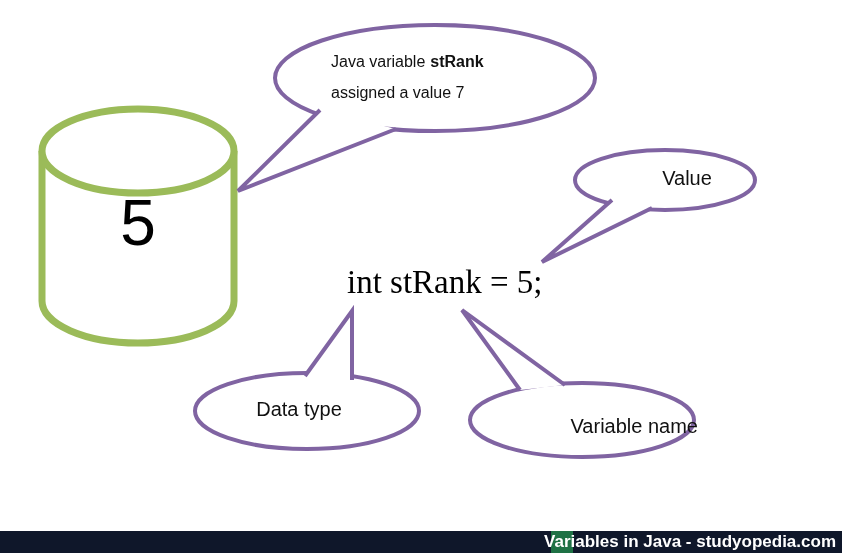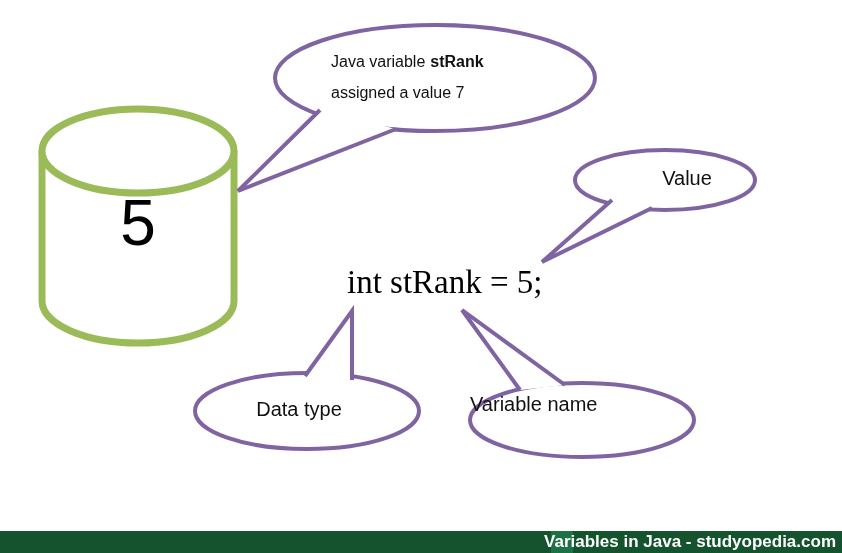--- a/index.html
+++ b/index.html
@@ -6,28 +6,28 @@
   #stage{
     position:relative;width:842px;height:553px;background:#ffffff;
     font-family:"Liberation Sans","DejaVu Sans",sans-serif;overflow:hidden;
   }
   #diagram-svg{position:absolute;left:0;top:0;}
   .txt{position:absolute;color:#111;}
   .bubble-top-text{left:331px;top:46px;width:220px;font-size:16px;line-height:31px;}
   .bubble-top-text .b{font-weight:bold;margin-left:5px;}
   .value-label{left:575px;top:167px;width:180px;text-align:center;font-size:20px;margin-left:22px;}
   .datatype-label{left:187px;top:398px;width:224px;text-align:center;font-size:20px;}
-  .varname-label{left:470px;top:393px;width:228px;text-align:left;font-size:20px;}
+  .varname-label{left:470px;top:415px;width:228px;text-align:right;font-size:20px;}
   .code-text{
     left:347px;top:264px;width:260px;font-size:33px;
     font-family:Liberation Serif, serif;color:#000;
   }
   .cyl-value{left:42px;top:186px;width:192px;text-align:center;font-size:64px;color:#000;}
   .footer-bar{
-    position:absolute;left:0;top:531px;width:842px;height:22px;background:#14532d;
+    position:absolute;left:0;top:531px;width:842px;height:22px;background:#0f172a;
   }
   .footer-green{position:absolute;left:551px;top:0;width:22px;height:22px;background:#1E7145;}
   .footer-text{
     position:absolute;right:6px;top:0;height:22px;line-height:22px;
     color:#fff;font-weight:bold;font-size:17px;
   }
 </style>
 </head>
 <body>
 

